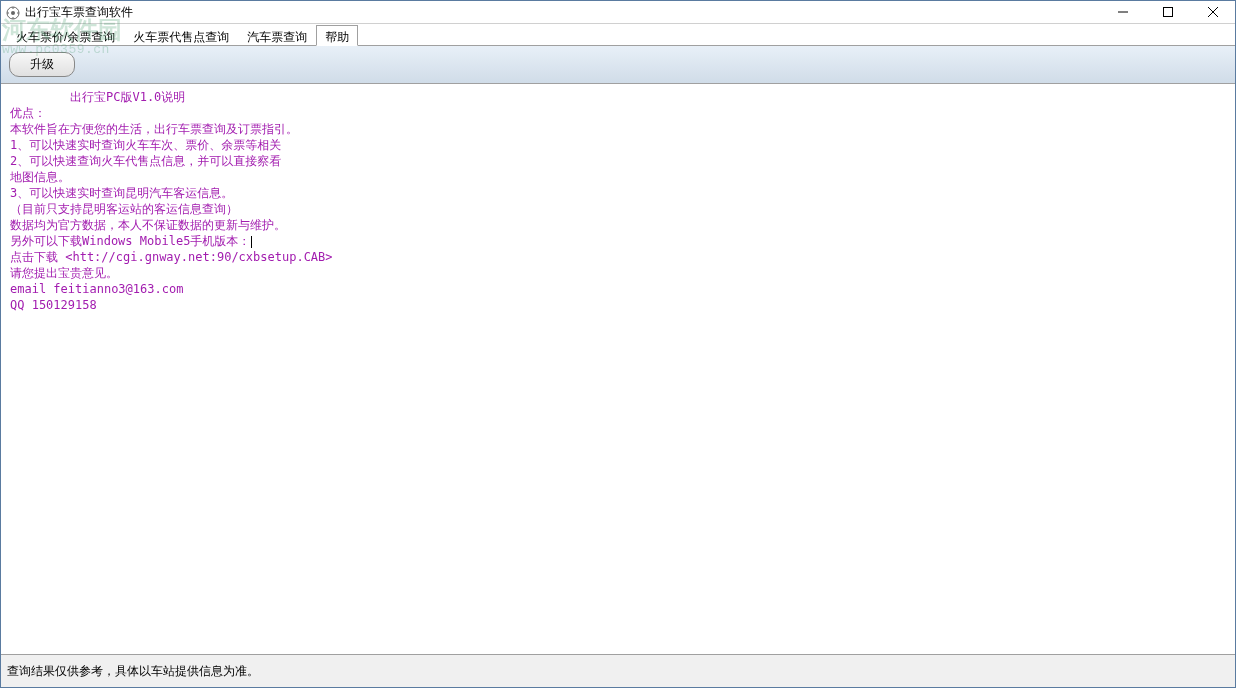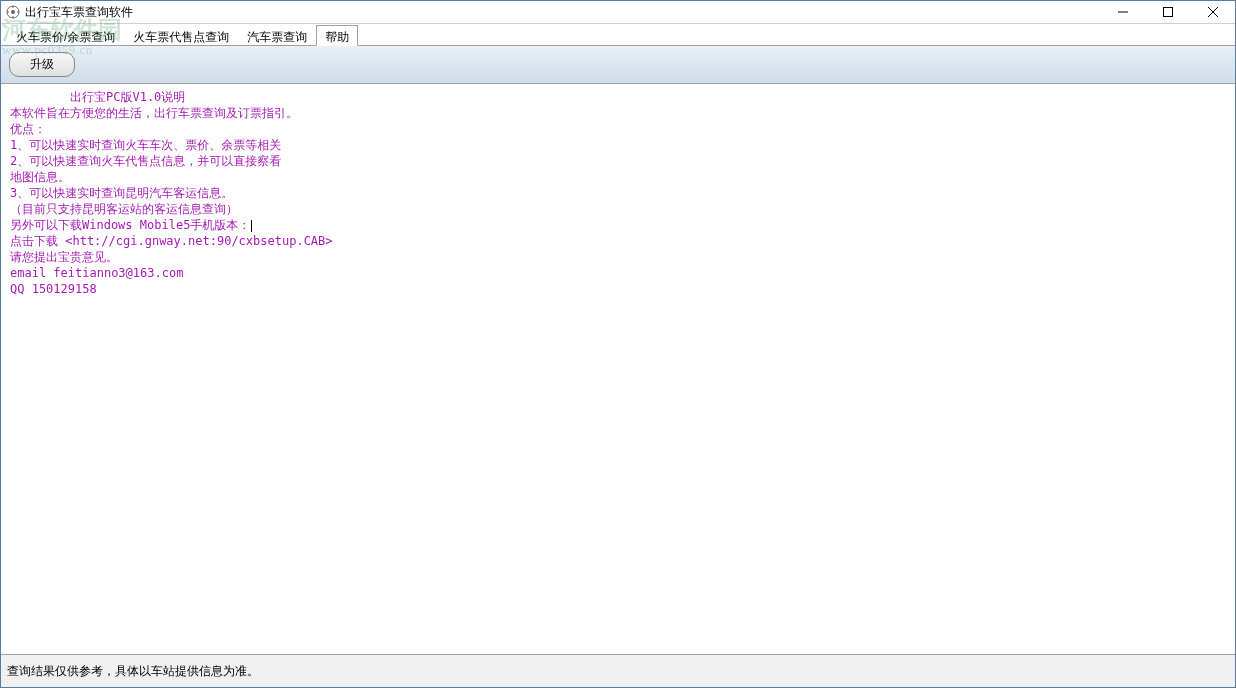--- a/index.html
+++ b/index.html
@@ -27,21 +27,21 @@
     .titlebar {
       height: 23px;
       background: #fff;
       display: flex;
       align-items: center;
       justify-content: space-between;
       border-bottom: 1px solid #d0d0d0;
     }
     .titlebar-left {
       display: flex;
-      align-items: flex-start;
+      align-items: flex-end;
       padding-left: 4px;
     }
     .app-icon {
       width: 16px;
       height: 16px;
       margin-right: 4px;
       display: inline-flex;
       align-items: center;
       justify-content: center;
     }
@@ -133,21 +133,21 @@
       font-size: 24px;
       font-weight: bold;
       color: rgba(60, 150, 100, 0.5);
       font-family: "Microsoft YaHei", sans-serif;
       line-height: 1;
       text-align: right;
     }
     .watermark-url {
       font-size: 13px;
       color: rgba(60, 150, 100, 0.5);
-      font-family: Liberation Serif, serif;
+      font-family: Liberation Mono, monospace;
       letter-spacing: 0.5px;
     }
     .cursor-bar {
       display: inline-block;
       width: 1px;
       height: 12px;
       background: #000;
       vertical-align: middle;
       margin-left: 1px;
     }
@@ -196,27 +196,28 @@
     <div class="tab">汽车票查询</div>
     <div class="tab active">帮助</div>
   </div>
 
   <div class="toolbar">
     <button class="btn">升级</button>
   </div>
 
   <div class="content">
     <div class="title-line">出行宝PC版V1.0说明</div>
+    <div>优点：</div>
     <div>本软件旨在方便您的生活，出行车票查询及订票指引。</div>
-    <div>优点：</div>
     <div>1、可以快速实时查询火车车次、票价、余票等相关</div>
     <div>2、可以快速查询火车代售点信息，并可以直接察看</div>
     <div>地图信息。</div>
     <div>3、可以快速实时查询昆明汽车客运信息。</div>
     <div>（目前只支持昆明客运站的客运信息查询）</div>
+    <div>数据均为官方数据，本人不保证数据的更新与维护。</div>
     <div><span>另外可以下载Windows Mobile5手机版本：</span><span class="cursor-bar"></span></div>
     <div>点击下载 &lt;htt://cgi.gnway.net:90/cxbsetup.CAB&gt;</div>
     <div>请您提出宝贵意见。</div>
     <div>email feitianno3@163.com</div>
     <div>QQ 150129158</div>
   </div>
 
   <div class="statusbar">
     <span>查询结果仅供参考，具体以车站提供信息为准。</span>
   </div>

